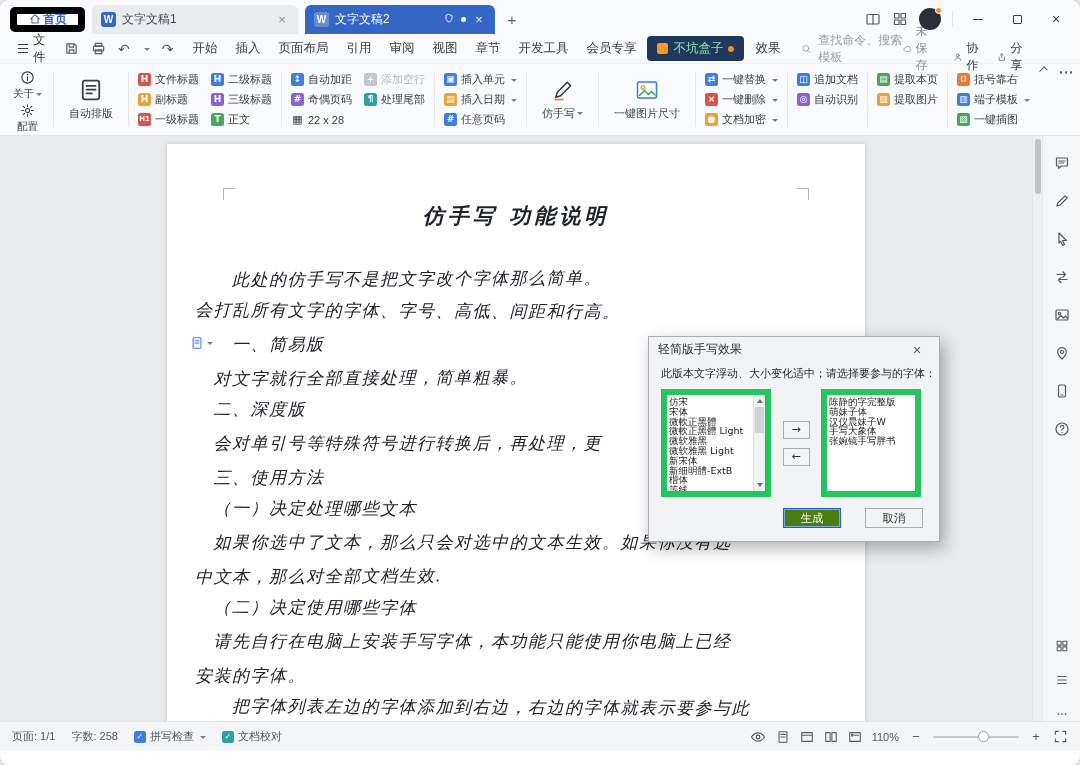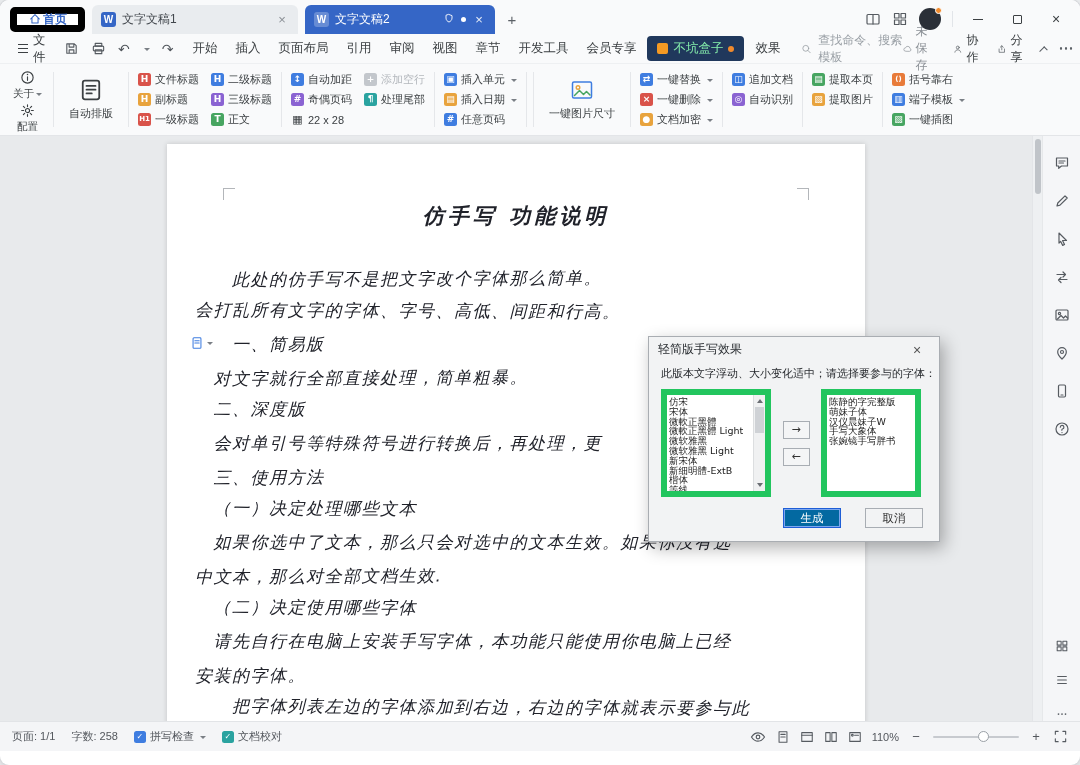--- a/index.html
+++ b/index.html
@@ -41,21 +41,21 @@
   .hamb { width:13px; height:9px; border-top:1.6px solid #3c4043; border-bottom:1.6px solid #3c4043; position:relative; display:block; }
   .hamb::after { content:""; position:absolute; left:0; right:0; top:2.8px; border-top:1.6px solid #3c4043; }
   .quick { display:flex; align-items:center; gap:12px; margin:0 10px 0 4px; }
   .qtxt { font-size:14px; color:#52575d; line-height:1; }
   .menu-items { display:flex; align-items:center; }
   .menu-item { padding:4px 9px; white-space:nowrap; }
   .menu-item.plugin { background:#20385c; color:#86efac; border-radius:4px; display:flex; align-items:center; gap:5px; padding:4px 10px; margin:0 2px; }
   .plug-ic { width:11px; height:11px; border-radius:2px; background:#f59a23; display:block; }
   .plug-dot { width:6px; height:6px; border-radius:50%; background:#f08a2d; display:block; }
   .searchbox { display:flex; align-items:center; gap:6px; margin-left:12px; color:#9aa0a6; font-size:12px; }
-  .mb-right { margin-left:auto; display:flex; align-items:center; gap:14px; }
+  .mb-right { margin-left:auto; display:flex; align-items:flex-end; gap:14px; }
   .mb-item { display:flex; align-items:center; gap:4px; font-size:12px; }
   .mb-item.dim { color:#8b9096; }
   .chev-up { width:7px; height:7px; border-left:1.5px solid #565b61; border-top:1.5px solid #565b61; transform:rotate(45deg); margin-top:3px; display:block; }
   .dots3 { width:3px; height:3px; border-radius:50%; background:#565b61; box-shadow:5px 0 0 #565b61, 10px 0 0 #565b61; display:block; margin-right:8px; }
 
   
   .ribbon { height:72px; background:#f9fafb; border-bottom:1px solid #e3e5e8; display:flex; align-items:stretch;
             gap:6px; padding:5px 8px; }
   .rdiv { width:1px; background:#e5e7ea; margin:3px 0; }
   .vstack { display:flex; flex-direction:column; justify-content:space-between; }
@@ -124,21 +124,21 @@
   .lb-arr.up { top:0; } .lb-arr.down { bottom:0; }
   .tri-up { width:0; height:0; border:3px solid transparent; border-bottom:4px solid #6a6e73; display:block; margin-top:-2px; }
   .tri-down { width:0; height:0; border:3px solid transparent; border-top:4px solid #6a6e73; display:block; margin-bottom:-2px; }
   .lb-thumb { position:absolute; left:1px; right:1px; top:12px; height:26px; background:#cfd2d6; }
   .mid { width:50px; align-self:stretch; display:flex; flex-direction:column; align-items:center; justify-content:center; gap:9px; }
   .mini-btn { width:27px; height:18px; background:#f4f5f6; border:1px solid #a8adb3; font-size:11px; line-height:15px;
               text-align:center; color:#333; font-family:"DejaVu Sans",sans-serif; }
   .listbox.right { width:100px; }
   .dlg-actions { display:flex; justify-content:flex-end; gap:24px; padding:11px 16px 13px; }
   .btn { width:58px; height:20px; font-size:11.5px; text-align:center; line-height:18px; }
-  .btn-primary { background:#0369a1; border:1px solid #1f5ed6; color:#fff; box-shadow:0 0 0 1px #7da7ef inset; }
+  .btn-primary { background:#4d7c0f; border:1px solid #1f5ed6; color:#fff; box-shadow:0 0 0 1px #7da7ef inset; }
   .btn-default { background:#f2f3f4; border:1px solid #a8adb3; color:#333; }
 </style>
 </head>
 <body>
 
 <div class="window">
 
   <header class="titlebar">
     <div class="home-tab">
       <svg class="sic" width="14" height="14" viewBox="0 0 16 16" style="stroke:#3566c6">
@@ -356,20 +356,30 @@
           <span>插入日期</span>
           <span class="caret"></span>
         </div>
       <div class="sbtn">
           <span class="mi c-blue">#</span>
           <span>任意页码</span>
         </div>
     </div>
     <div class="rdiv"></div>
 
+    <div class="vbtn lg">
+      <svg width="23" height="23" viewBox="0 0 24 24">
+          <path d="M5 19l1.5-5L17 3.5l3.5 3.5L10 17.5z" fill="none" stroke="#2f3338" stroke-width="1.5" stroke-linejoin="round"></path>
+          <line x1="4" y1="21.5" x2="13" y2="21.5" stroke="#e8893a" stroke-width="2"></line>
+        </svg>
+      <span class="vlabel">
+          <span>仿手写</span>
+          <span class="caret"></span>
+        </span>
+    </div>
     <div class="rdiv"></div>
 
     <div class="vbtn lg">
       <svg width="24" height="24" viewBox="0 0 24 24" fill="none" stroke-linecap="round" stroke-linejoin="round">
           <rect x="2.5" y="4" width="19" height="16" rx="1.5" stroke="#3f7de0" stroke-width="1.5"></rect>
           <circle cx="8" cy="9.5" r="1.8" stroke="#e8a33d" stroke-width="1.4"></circle>
           <path d="M4.5 17.5l5-5 4 4 3-3 3.5 3.5" stroke="#47a561" stroke-width="1.5"></path>
         </svg>
       <span>一键图片尺寸</span>
     </div>

